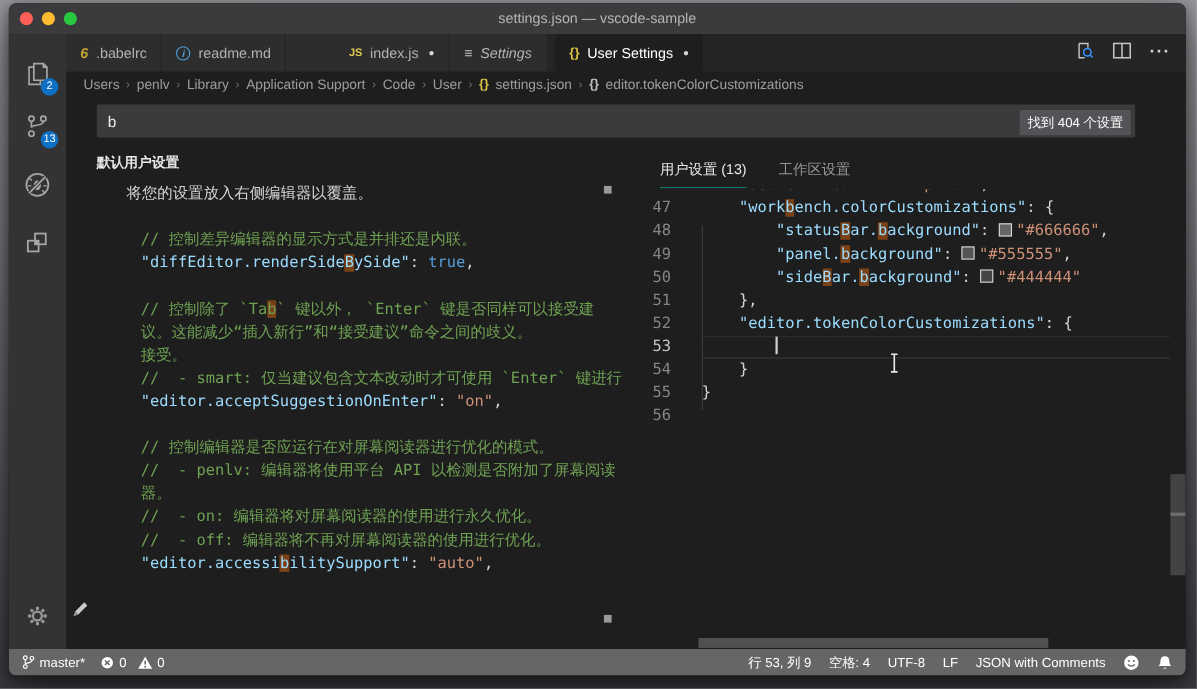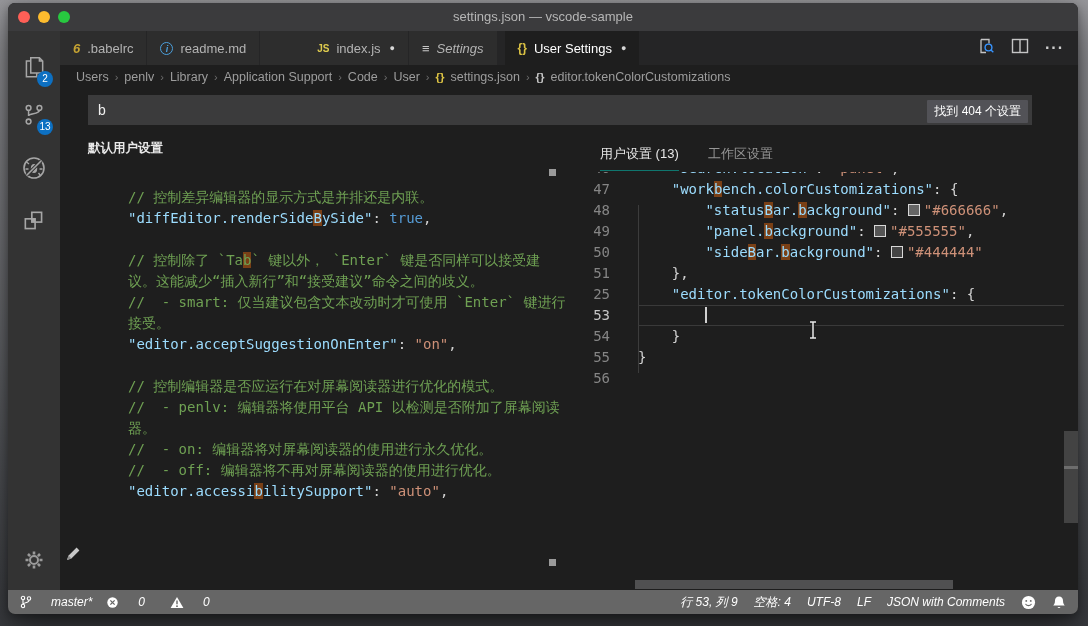--- a/index.html
+++ b/index.html
@@ -89,21 +89,21 @@
   .line-content{margin-left:28px;flex:1;position:relative;white-space:pre;}
   .code-line.current .line-content{box-shadow:inset 0 1px 0 #3a3a3a,inset 0 -1px 0 #3a3a3a;}
   .caret{display:inline-block;width:2px;height:16px;background:#d0d0d0;vertical-align:-3px;}
   .indent-guide{position:absolute;left:60px;top:47px;width:1px;height:168px;background:#3c3c3c;z-index:0;}
   .v-scroll-thumb{position:absolute;right:0;top:299px;width:14px;height:92px;background:#434343;z-index:4;}
   .v-scroll-mark{position:absolute;right:0;top:334px;width:14px;height:3px;background:#6d6d6d;z-index:5;}
   .h-scroll-thumb{position:absolute;bottom:1px;left:57px;width:318px;height:9px;background:#505051;z-index:4;}
   
   .statusbar{position:absolute;left:0;right:0;bottom:0;height:24px;background:#666666;color:#ffffff;
     font-size:12px;display:flex;align-items:center;padding:0 12px;gap:14px;}
-  .sb-item{display:flex;align-items:center;gap:19px;white-space:nowrap;font-style:italic;}
+  .sb-item{display:flex;align-items:center;gap:4px;white-space:nowrap;}
   .sb-right{margin-left:auto;display:flex;align-items:center;gap:16px;}
   
   .mouse{position:absolute;left:806px;top:320px;z-index:50;}
 </style>
 </head>
 <body>
 
 <div class="window">
 
   <div class="titlebar">
@@ -224,28 +224,29 @@
     <div class="searchrow">
       <input class="search-input" type="text" value="b" style="">
       <span class="search-badge">找到 404 个设置</span>
     </div>
 
     <div class="split">
 
       <div class="left-pane">
         <div class="lp-header">默认用户设置</div>
         <div class="lp-code" id="left-code">
+            <div class="code-line intro"><span class="line-content"><span class="tok pln">将您的设置放入右侧编辑器以覆盖。</span></span></div>
             <div class="code-line"><span class="line-content"></span></div>
             <div class="code-line"><span class="line-content"><span class="tok cm">// 控制差异编辑器的显示方式是并排还是内联。</span></span></div>
             <div class="code-line"><span class="line-content"><span class="tok key">"diffEditor.renderSide</span><span class="tok key hl">B</span><span class="tok key">ySide"</span><span class="tok pun">: </span><span class="tok kw">true</span><span class="tok pun">,</span></span></div>
             <div class="code-line"><span class="line-content"></span></div>
             <div class="code-line"><span class="line-content"><span class="tok cm">// 控制除了 `Ta</span><span class="tok cm hl">b</span><span class="tok cm">` 键以外， `Enter` 键是否同样可以接受建</span></span></div>
             <div class="code-line"><span class="line-content"><span class="tok cm">议。这能减少“插入新行”和“接受建议”命令之间的歧义。</span></span></div>
+            <div class="code-line"><span class="line-content"><span class="tok cm">接受。</span></span></div>
             <div class="code-line"><span class="line-content"><span class="tok cm">//  - smart: 仅当建议包含文本改动时才可使用 `Enter` 键进行</span></span></div>
-            <div class="code-line"><span class="line-content"><span class="tok cm">接受。</span></span></div>
             <div class="code-line"><span class="line-content"><span class="tok key">"editor.acceptSuggestionOnEnter"</span><span class="tok pun">: </span><span class="tok str">"on"</span><span class="tok pun">,</span></span></div>
             <div class="code-line"><span class="line-content"></span></div>
             <div class="code-line"><span class="line-content"><span class="tok cm">// 控制编辑器是否应运行在对屏幕阅读器进行优化的模式。</span></span></div>
             <div class="code-line"><span class="line-content"><span class="tok cm">//  - penlv: 编辑器将使用平台 API 以检测是否附加了屏幕阅读</span></span></div>
             <div class="code-line"><span class="line-content"><span class="tok cm">器。</span></span></div>
             <div class="code-line"><span class="line-content"><span class="tok cm">//  - on: 编辑器将对屏幕阅读器的使用进行永久优化。</span></span></div>
             <div class="code-line"><span class="line-content"><span class="tok cm">//  - off: 编辑器将不再对屏幕阅读器的使用进行优化。</span></span></div>
             <div class="code-line"><span class="line-content"><span class="tok key">"editor.accessi</span><span class="tok key hl">b</span><span class="tok key">ilitySupport"</span><span class="tok pun">: </span><span class="tok str">"auto"</span><span class="tok pun">,</span></span></div>
           </div>
         <div class="lp-mark" style="top:37px;"></div>
@@ -264,21 +265,21 @@
           <span class="rp-tab t2">工作区设置</span>
         </div>
         <div class="rp-code" id="right-code">
           <div class="indent-guide"></div>
         <div class="code-line"><span class="ln">46</span><span class="line-content"><span class="tok pln">    </span><span class="tok key">"search.location"</span><span class="tok pun">: </span><span class="tok str">"panel"</span><span class="tok pun">,</span></span></div>
             <div class="code-line"><span class="ln">47</span><span class="line-content"><span class="tok pln">    </span><span class="tok key">"work</span><span class="tok key hl">b</span><span class="tok key">ench.colorCustomizations"</span><span class="tok pun">: {</span></span></div>
             <div class="code-line"><span class="ln">48</span><span class="line-content"><span class="tok pln">        </span><span class="tok key">"status</span><span class="tok key hl">B</span><span class="tok key">ar.</span><span class="tok key hl">b</span><span class="tok key">ackground"</span><span class="tok pun">: </span><span class="swatch" style="background: rgb(102, 102, 102);"></span><span class="tok str">"#666666"</span><span class="tok pun">,</span></span></div>
             <div class="code-line"><span class="ln">49</span><span class="line-content"><span class="tok pln">        </span><span class="tok key">"panel.</span><span class="tok key hl">b</span><span class="tok key">ackground"</span><span class="tok pun">: </span><span class="swatch" style="background: rgb(85, 85, 85);"></span><span class="tok str">"#555555"</span><span class="tok pun">,</span></span></div>
             <div class="code-line"><span class="ln">50</span><span class="line-content"><span class="tok pln">        </span><span class="tok key">"side</span><span class="tok key hl">B</span><span class="tok key">ar.</span><span class="tok key hl">b</span><span class="tok key">ackground"</span><span class="tok pun">: </span><span class="swatch" style="background: rgb(68, 68, 68);"></span><span class="tok str">"#444444"</span></span></div>
             <div class="code-line"><span class="ln">51</span><span class="line-content"><span class="tok pun">    },</span></span></div>
-            <div class="code-line"><span class="ln">25</span><span class="line-content"><span class="tok pln">    </span><span class="tok key">"editor.tokenColorCustomizations"</span><span class="tok pun">: {</span></span></div>
+            <div class="code-line"><span class="ln">52</span><span class="line-content"><span class="tok pln">    </span><span class="tok key">"editor.tokenColorCustomizations"</span><span class="tok pun">: {</span></span></div>
             <div class="code-line current"><span class="ln active">53</span><span class="line-content"><span class="tok pln">        </span><span class="caret"></span></span></div>
             <div class="code-line"><span class="ln">54</span><span class="line-content"><span class="tok pun">    }</span></span></div>
             <div class="code-line"><span class="ln">55</span><span class="line-content"><span class="tok pun">}</span></span></div>
             <div class="code-line"><span class="ln">56</span><span class="line-content"></span></div>
           </div>
         <div class="v-scroll-thumb"></div>
         <div class="v-scroll-mark"></div>
         <div class="h-scroll-thumb"></div>
       </div>
 

